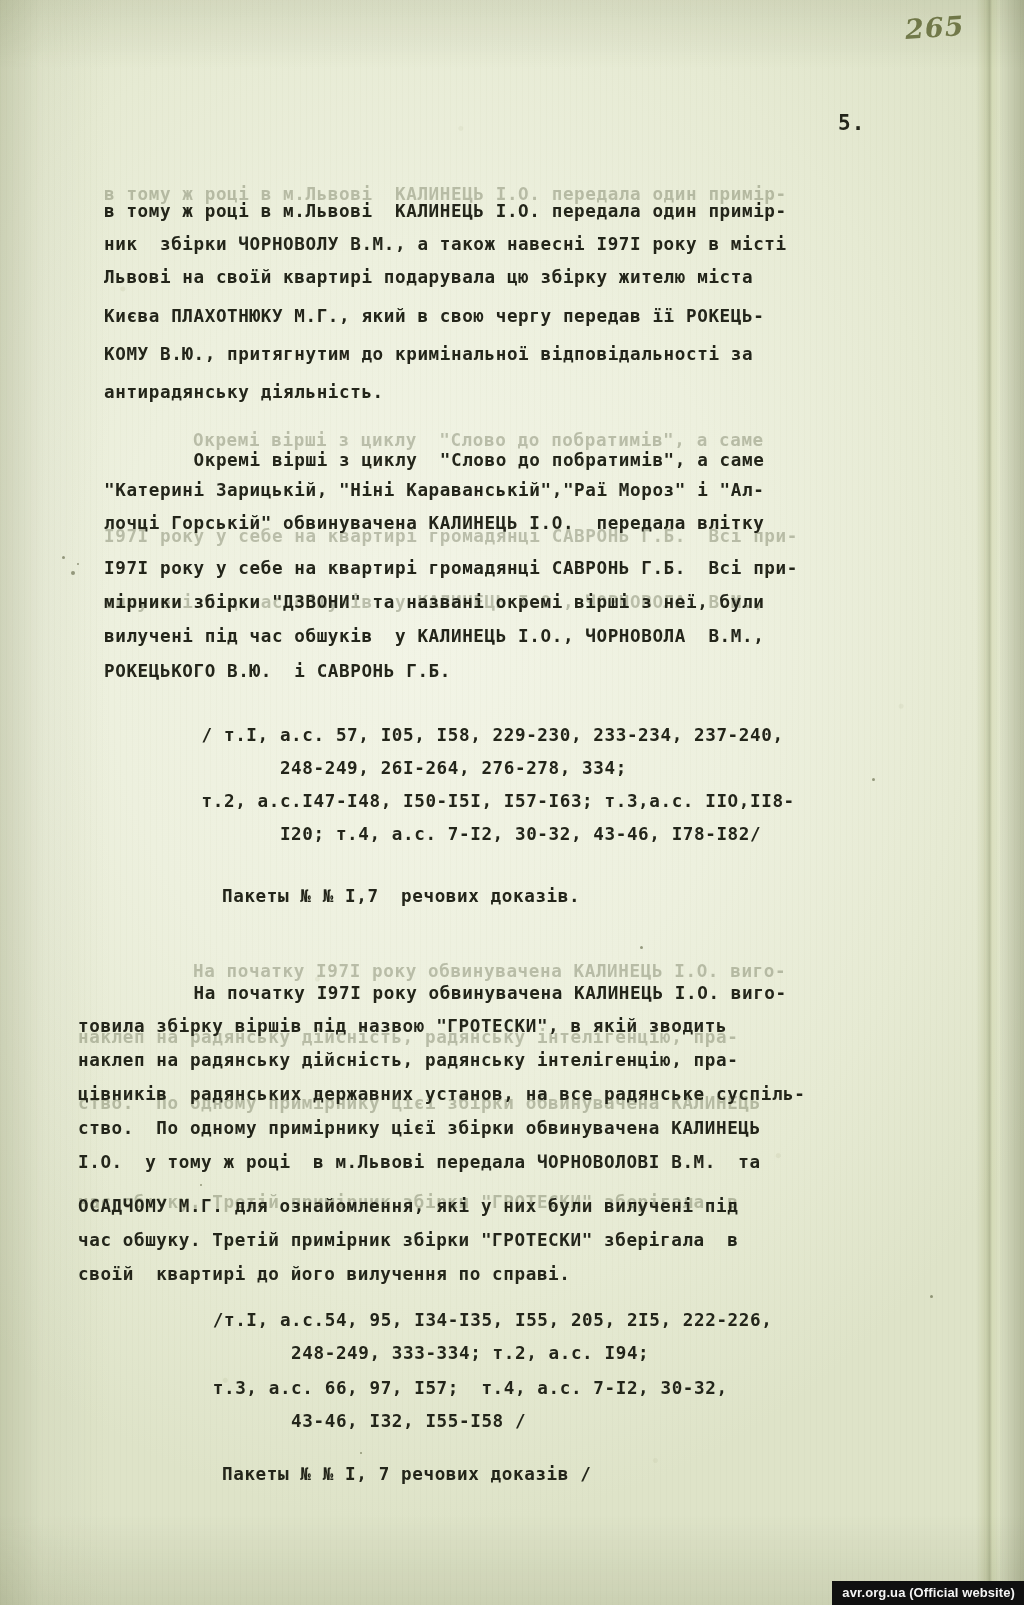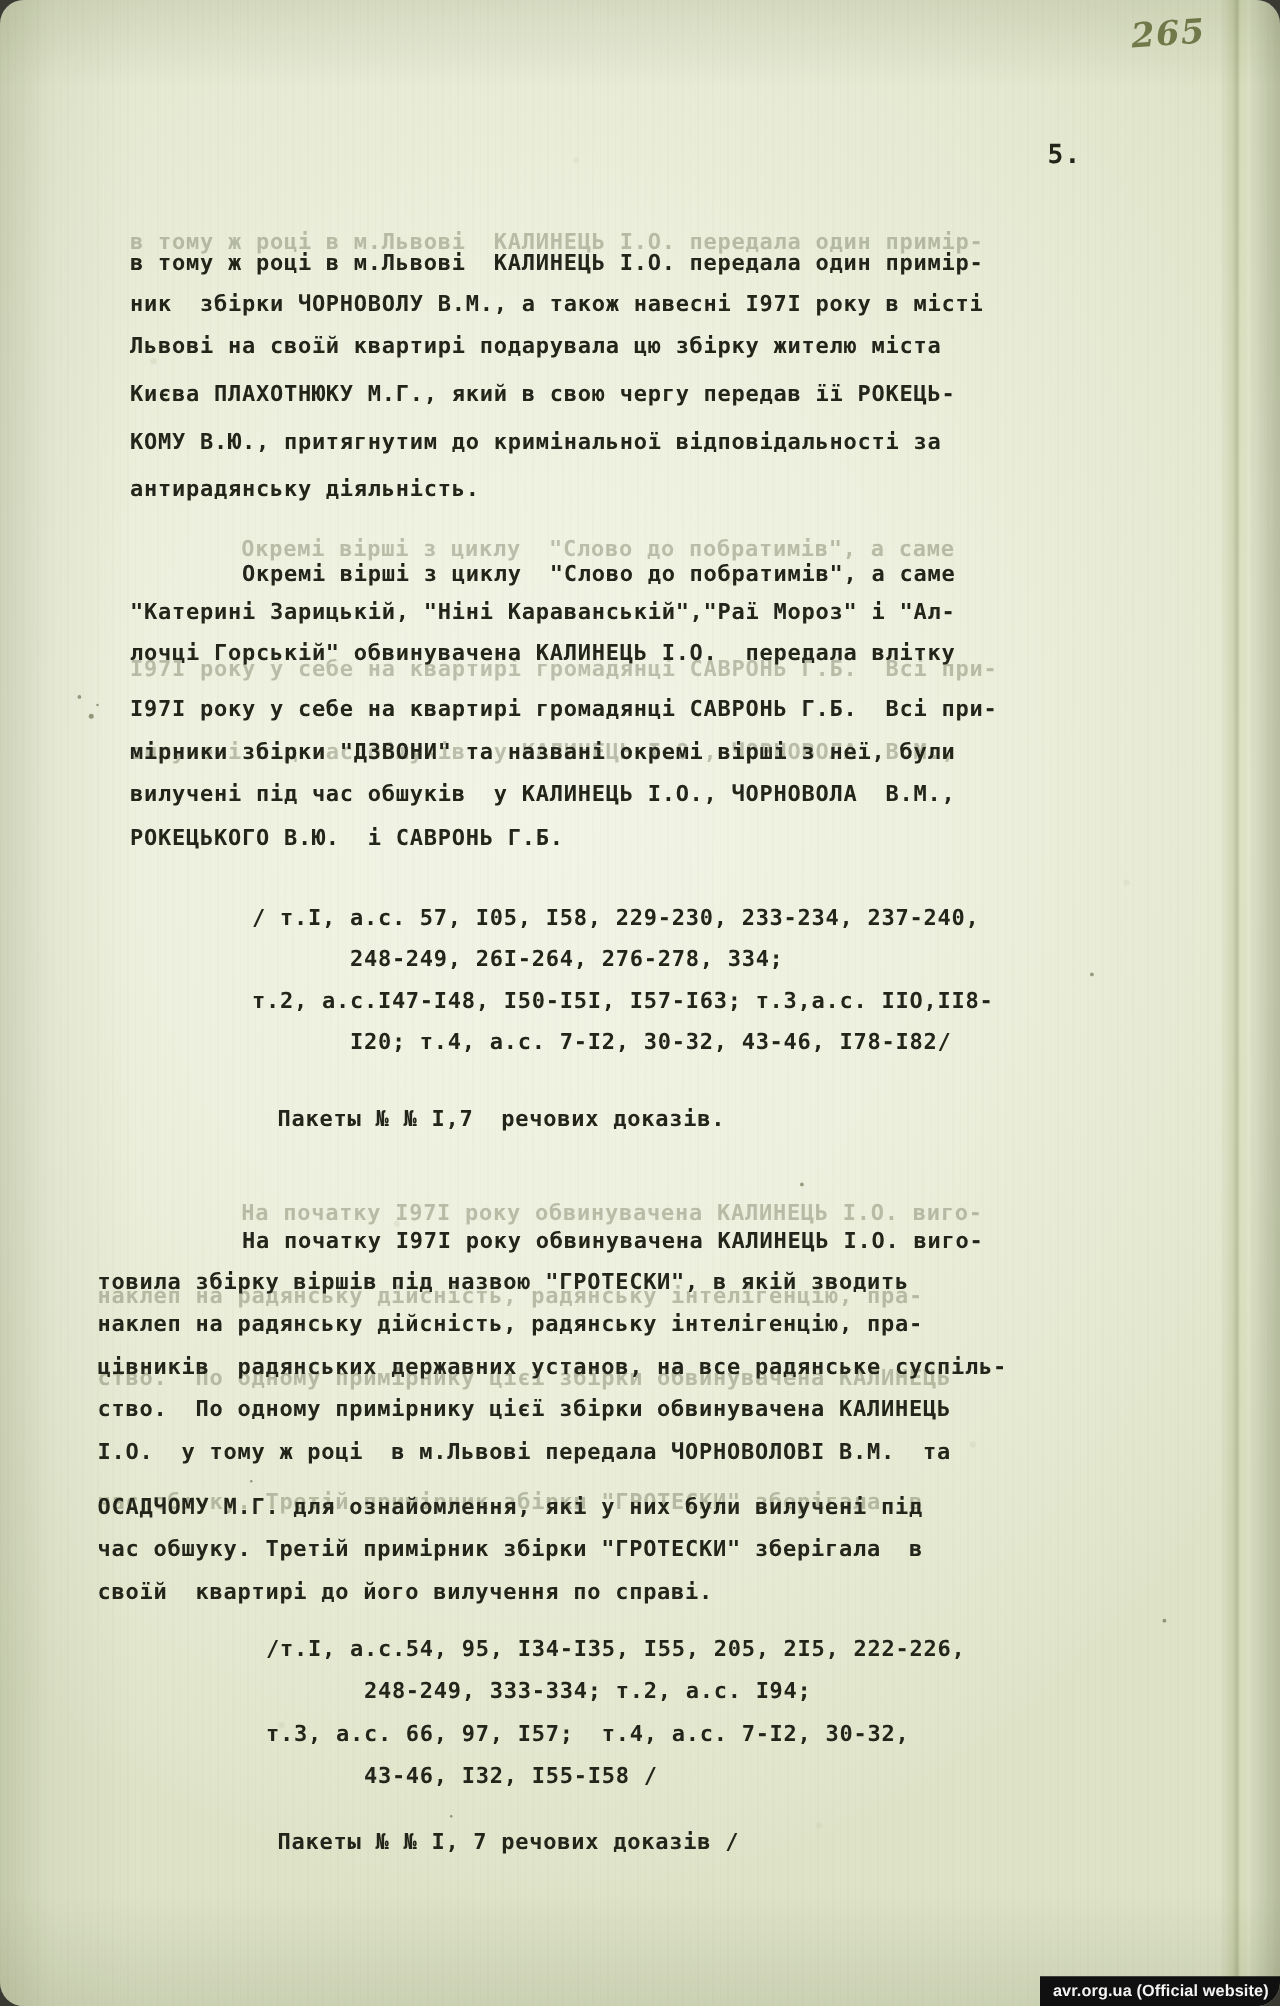--- a/index.html
+++ b/index.html
@@ -5,21 +5,20 @@
 <style>
   html,body{margin:0;padding:0;background:#3a3a32;}
   body{font-family:"Liberation Sans",sans-serif;}
 
   #page{
     position:relative;
     width:1024px;height:1605px;
     overflow:hidden;
     background:
       radial-gradient(ellipse 70% 55% at 42% 40%, #f2f4e6 0%, #edf0de 45%, #e6ead3 75%, #dee3c8 100%);
-    border-radius: 19px;
   }
 
   
   #grain{
     position:absolute;inset:0;pointer-events:none;
     background-image:
       radial-gradient(circle at 12% 18%, rgba(160,164,120,.16) 0 2px, transparent 3px),
       radial-gradient(circle at 31% 61%, rgba(150,156,110,.13) 0 2px, transparent 3px),
       radial-gradient(circle at 57% 29%, rgba(150,156,110,.10) 0 2px, transparent 3px),
       radial-gradient(circle at 76% 72%, rgba(150,156,110,.12) 0 2px, transparent 3px),

